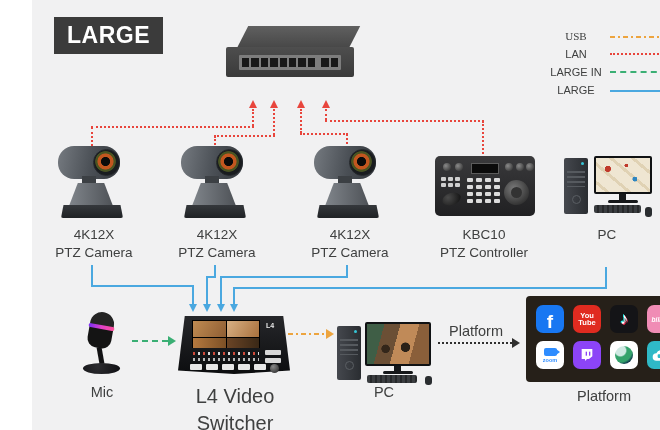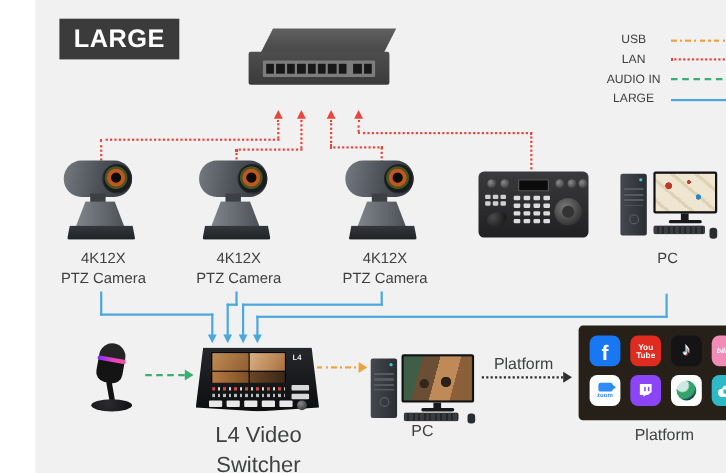--- a/index.html
+++ b/index.html
@@ -135,25 +135,25 @@
            background:radial-gradient(circle at 30% 25%,#cfe9e2 0 28%,#34a26b 36% 62%,#123f4f 75%);}
   .app-cl{background:#2fb9c7;}
 </style>
 </head>
 <body>
 
 <div class="stage">
 
   <div class="badge">LARGE</div>
 
-  <div class="leg-lbl" style="left:504px;top:30px;">USB</div>
+  <div class="leg-lbl" style="left:504px;top:30px;font-family:Liberation Serif, serif;">USB</div>
   <div class="leg-line l-dashdot" style="left:578px;top:36px;"></div>
   <div class="leg-lbl" style="left:504px;top:48px;">LAN</div>
   <div class="leg-line l-dotted" style="left:578px;top:53px;"></div>
-  <div class="leg-lbl" style="left:504px;top:66px;">AUDIO IN</div>
+  <div class="leg-lbl" style="left:504px;top:66px;">LARGE IN</div>
   <div class="leg-line l-dashed" style="left:578px;top:71px;"></div>
   <div class="leg-lbl" style="left:504px;top:84px;">LARGE</div>
   <div class="leg-line l-solid" style="left:578px;top:90px;"></div>
 
   <div>
     <div class="rv" style="left:59px;top:127px;height:23px;"></div>
     <div class="rh" style="left:59px;top:126px;width:163px;"></div>
     <div class="rv" style="left:220px;top:109px;height:17px;"></div>
     <div class="arr-up" style="left:217px;top:100px;"></div>
     <div class="rv" style="left:182px;top:136px;height:16px;"></div>
@@ -285,31 +285,36 @@
     <span class="ln">PTZ Camera</span>
   </div>
   <div class="lbl" style="left:130px;top:226px;width:110px;">
     <span class="ln">4K12X</span>
     <span class="ln">PTZ Camera</span>
   </div>
   <div class="lbl" style="left:263px;top:226px;width:110px;">
     <span class="ln">4K12X</span>
     <span class="ln">PTZ Camera</span>
   </div>
+  <div class="lbl" style="left:397px;top:226px;width:110px;">
+    <span class="ln">KBC10</span>
+    <span class="ln">PTZ Controller</span>
+  </div>
   <div class="lbl" style="left:520px;top:226px;width:110px;">
     <span class="ln">PC</span>
   </div>
 
   <div class="mic">
     <div class="mic-head">
         <div class="mic-ring"></div>
       </div>
     <div class="mic-stem"></div>
     <div class="mic-base"></div>
   </div>
+  <div class="lbl" style="left:30px;top:383px;width:80px;font-size:14.5px;">Mic</div>
 
   <div class="f-audio"></div>
   <div class="arr-right" style="left:136px;top:336px;border-left:8px solid #3aaf74;"></div>
 
   <div class="l4">
     <div class="l4-body"></div>
     <div class="l4-screen">
         <i></i>
         <i></i>
         <i></i>

